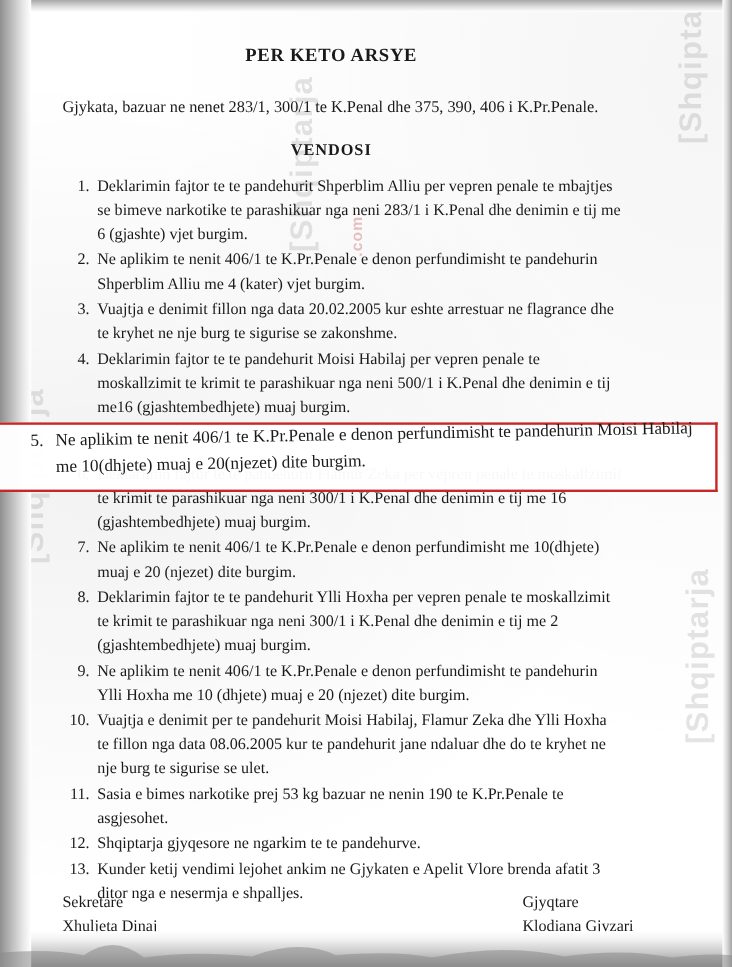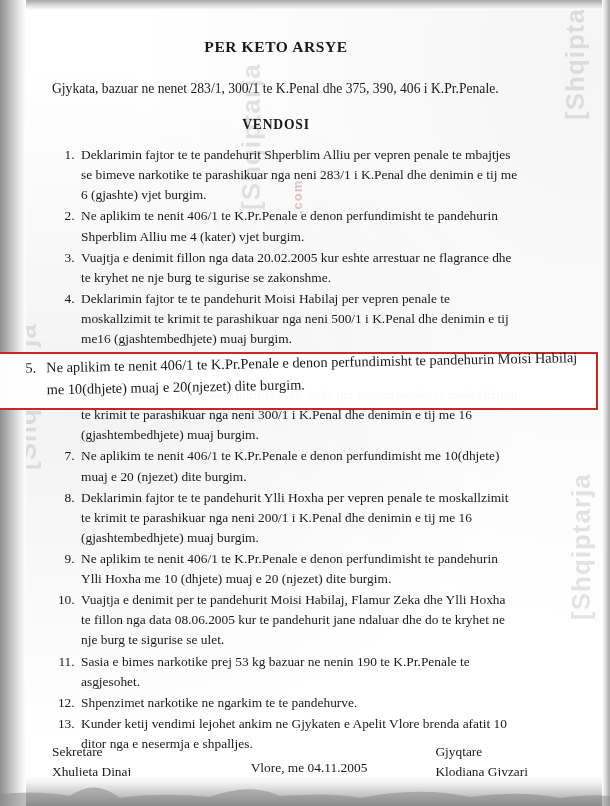--- a/index.html
+++ b/index.html
@@ -209,31 +209,28 @@
     <div class="vendosi">VENDOSI</div>
 
     <ol class="items">
       <li>Deklarimin fajtor te te pandehurit Shperblim Alliu per vepren penale te mbajtjes se bimeve narkotike te parashikuar nga neni 283/1 i K.Penal dhe denimin e tij me  6 (gjashte) vjet burgim.</li>
       <li>Ne aplikim te nenit 406/1 te K.Pr.Penale e denon perfundimisht te pandehurin Shperblim Alliu me 4 (kater) vjet burgim.</li>
       <li>Vuajtja e denimit fillon nga data 20.02.2005 kur eshte arrestuar ne flagrance dhe te kryhet ne nje burg te sigurise se zakonshme.</li>
       <li>Deklarimin fajtor te te pandehurit Moisi Habilaj per vepren penale te moskallzimit te krimit te parashikuar nga neni 500/1 i K.Penal dhe denimin e tij me16 (gjashtembedhjete) muaj burgim.</li>
       <li class="blank"></li>
       <li>Deklarimin fajtor te te pandehurit Flamur Zeka per vepren penale te moskallzimit te krimit te parashikuar nga neni 300/1 i K.Penal dhe denimin e tij me 16 (gjashtembedhjete) muaj burgim.</li>
       <li>Ne aplikim te nenit 406/1 te K.Pr.Penale e denon perfundimisht me 10(dhjete) muaj e 20 (njezet) dite burgim.</li>
-      <li>Deklarimin fajtor te te pandehurit Ylli Hoxha per vepren penale te moskallzimit te krimit te parashikuar nga neni 200/1 i K.Penal dhe denimin e tij me 16 (gjashtembedhjete) muaj burgim.</li>
+      <li>Deklarimin fajtor te te pandehurit Ylli Hoxha per vepren penale te moskallzimit te krimit te parashikuar nga neni 300/1 i K.Penal dhe denimin e tij me 2 (gjashtembedhjete) muaj burgim.</li>
       <li>Ne aplikim te nenit 406/1 te K.Pr.Penale e denon perfundimisht te pandehurin Ylli Hoxha me 10 (dhjete) muaj e 20 (njezet) dite burgim.</li>
       <li>Vuajtja e denimit per te pandehurit Moisi Habilaj, Flamur Zeka dhe Ylli Hoxha te fillon nga data 08.06.2005 kur te pandehurit jane ndaluar dhe do te kryhet ne nje burg te sigurise se ulet.</li>
       <li>Sasia e bimes narkotike prej 53 kg bazuar ne nenin 190 te K.Pr.Penale te asgjesohet.</li>
-      <li>Shpenzimet narkotike ne ngarkim te te pandehurve.</li>
-      <li>Kunder ketij vendimi lejohet ankim ne Gjykaten e Apelit Vlore brenda afatit  10 ditor nga e nesermja e shpalljes.</li>
+      <li>Shqiptarja gjyqesore ne ngarkim te te pandehurve.</li>
+      <li>Kunder ketij vendimi lejohet ankim ne Gjykaten e Apelit Vlore brenda afatit  3 ditor nga e nesermja e shpalljes.</li>
     </ol>
 
-    <div class="closing">
-      <span class="closing-inner">Vlore, me 04.11.2005</span>
-    </div>
   </div>
 
   <div class="highlight-box">
     <div class="highlight-inner">
       <span class="num">5.</span>
       <span class="txt">Ne aplikim te nenit 406/1 te K.Pr.Penale e denon perfundimisht te pandehurin Moisi Habilaj me 10(dhjete) muaj e 20(njezet) dite burgim.</span>
     </div>
   </div>
 
   <div class="signatures">

